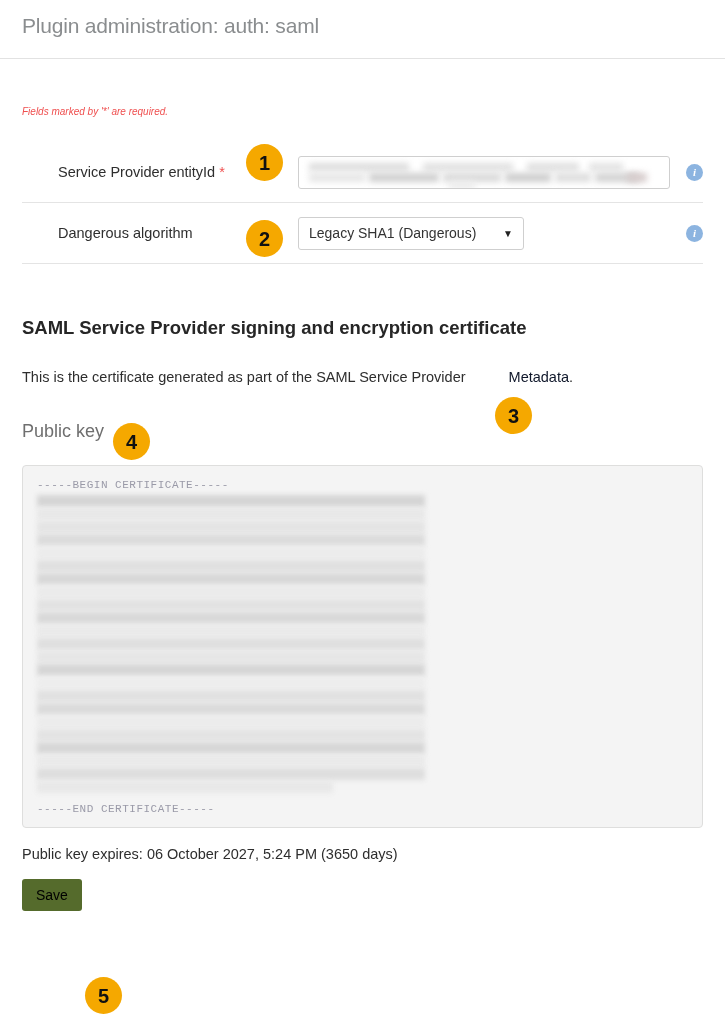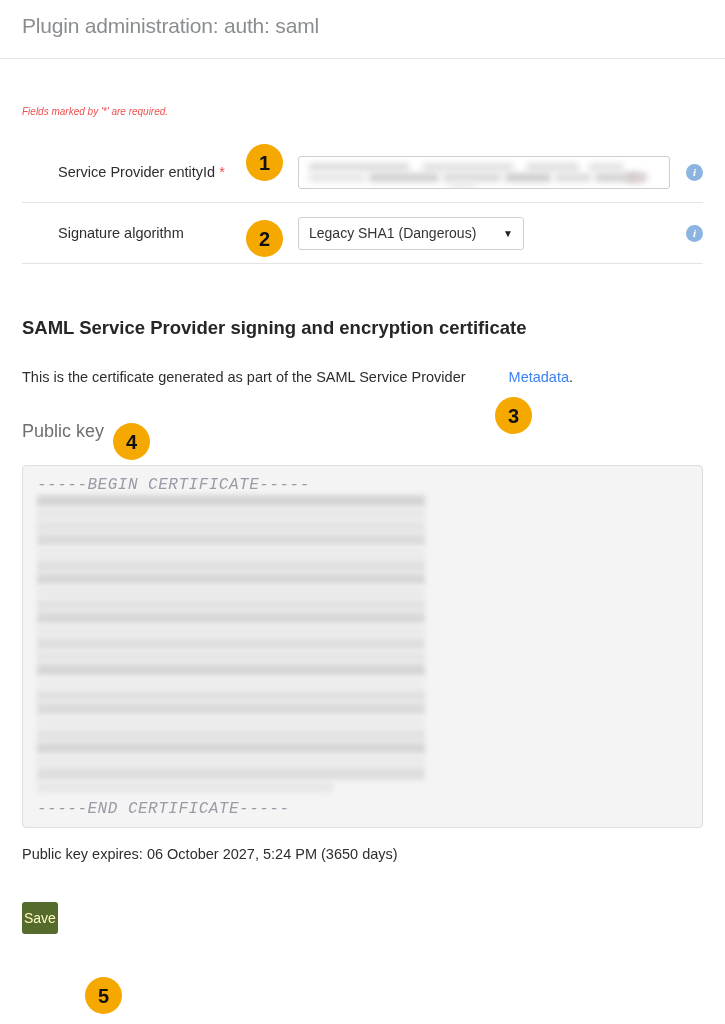--- a/index.html
+++ b/index.html
@@ -147,21 +147,21 @@
     margin: 52px 0 0 0;
     line-height: 24px;
   }
   .section-desc {
     font-size: 14.5px;
     color: #2e2e2e;
     margin: 27px 0 0 0;
     line-height: 20px;
   }
   .meta-link {
-    color: #3b82f6;
+    color: #0f172a;
     text-decoration: none;
     padding-left: 39px;
   }
   .pubkey-label {
     font-size: 18px;
     font-weight: 400;
     color: #6f6f6f;
     margin: 32px 0 0 0;
     line-height: 24px;
   }
@@ -173,26 +173,25 @@
     box-sizing: border-box;
     border: 1px solid #dededd;
     border-radius: 4px;
     background: #f4f4f4;
     padding: 12px 14px;
     position: relative;
     overflow: hidden;
   }
   .cert-text {
     font-family: "Liberation Mono", monospace;
-    font-size: 16px;
+    font-size: 11px;
     color: #9a9aa8;
     letter-spacing: 0.5px;
     line-height: 14px;
     white-space: pre;
-    font-style: italic;
   }
   .cert-body {
     position: relative;
     height: 305px;
     margin: 3px 0 2px 0;
   }
   .cert-body .cline {
     position: absolute;
     left: 0;
     height: 12px;
@@ -225,29 +224,29 @@
   }
   .expires {
     font-size: 14.5px;
     color: #2e2e2e;
     line-height: 20px;
     margin-top: 16px;
   }
 
   
   .save-btn {
-    margin-top: 38px;
+    margin-top: 15px;
     display: inline-block;
     background: #556b2c;
-    color: #fef9c3;
+    color: #000000;
     border: none;
     border-radius: 3px;
     font-size: 14px;
     font-family: "Liberation Sans", sans-serif;
-    padding: 8px 2px;
+    padding: 8px 14px;
     cursor: pointer;
     line-height: 16px;
   }
 
   
   .badge {
     position: absolute;
     width: 37px;
     height: 37px;
     border-radius: 50%;
@@ -301,21 +300,21 @@
         <div class="blur-line bl11"></div>
         <div class="blur-line bl12"></div>
       </div>
     </div>
     <div class="info-icon">i</div>
   </div>
 
   
   <div class="form-row">
     <div class="form-label">
-      <span>Signature algorithm</span>
+      <span>Dangerous algorithm</span>
     </div>
     <div class="form-control-col">
       <div class="select-box">
         <span>Legacy SHA1 (Dangerous)</span>
         <span class="caret">▼</span>
       </div>
     </div>
     <div class="info-icon">i</div>
   </div>
 

